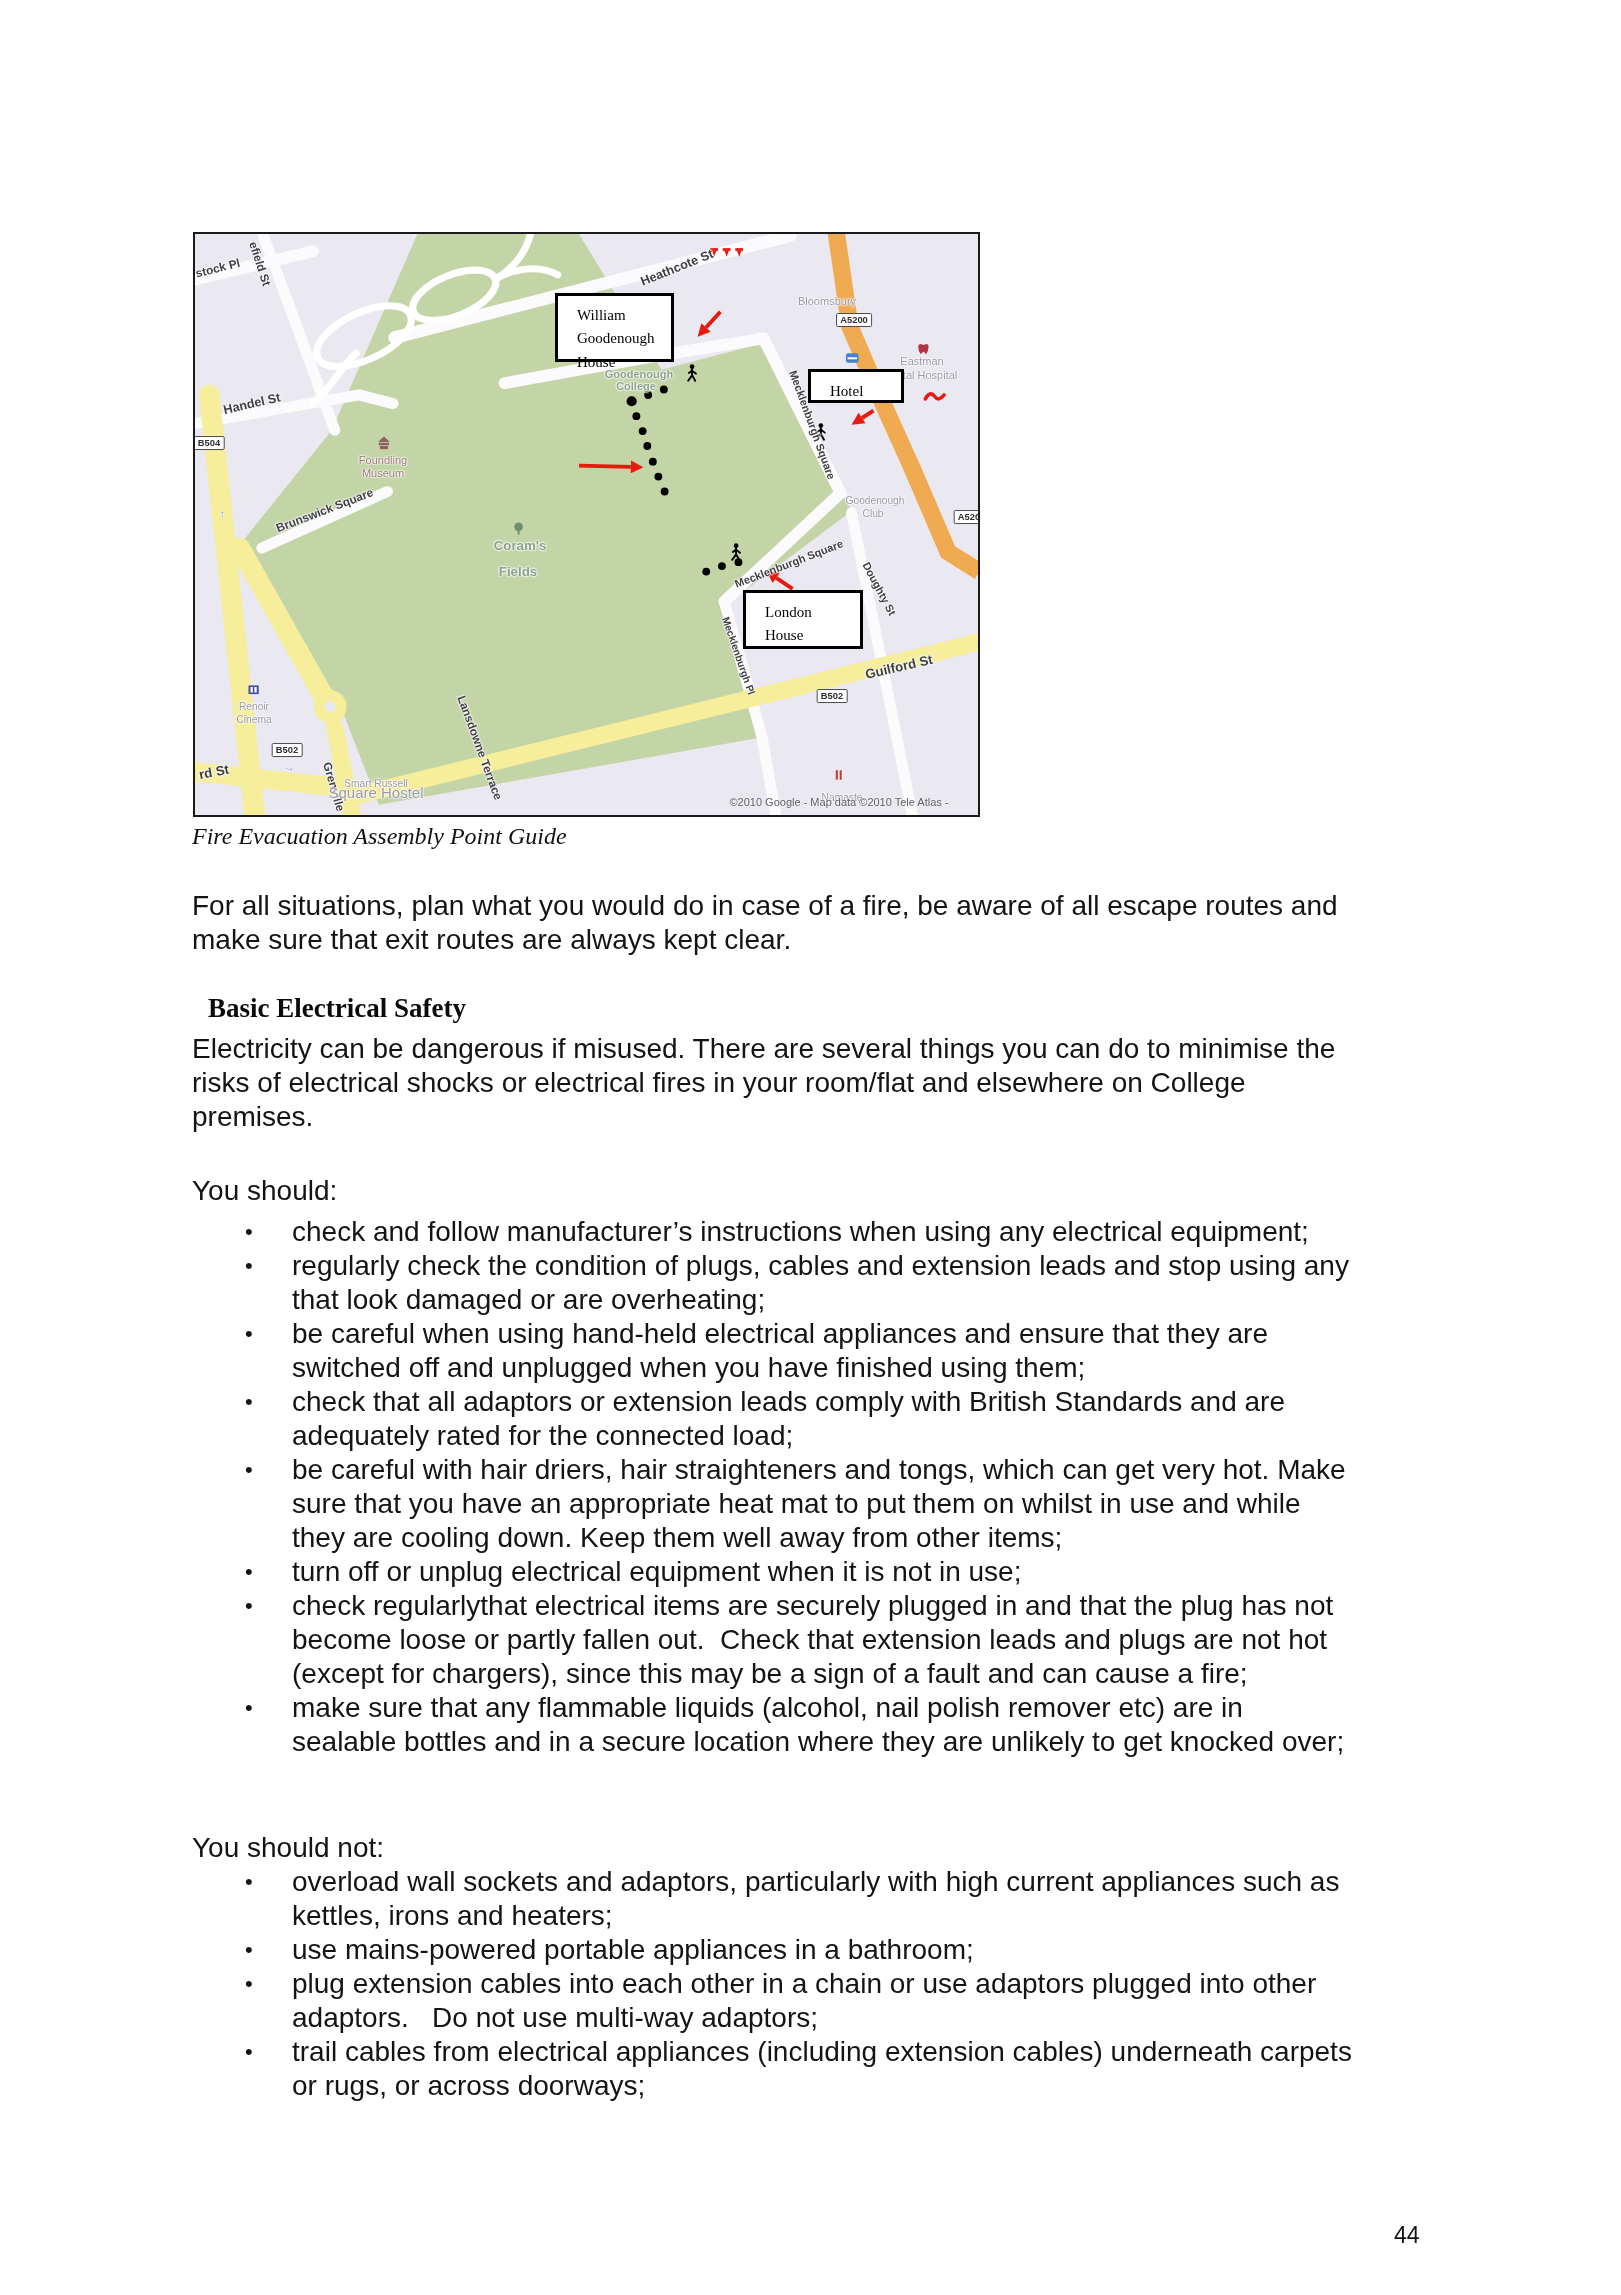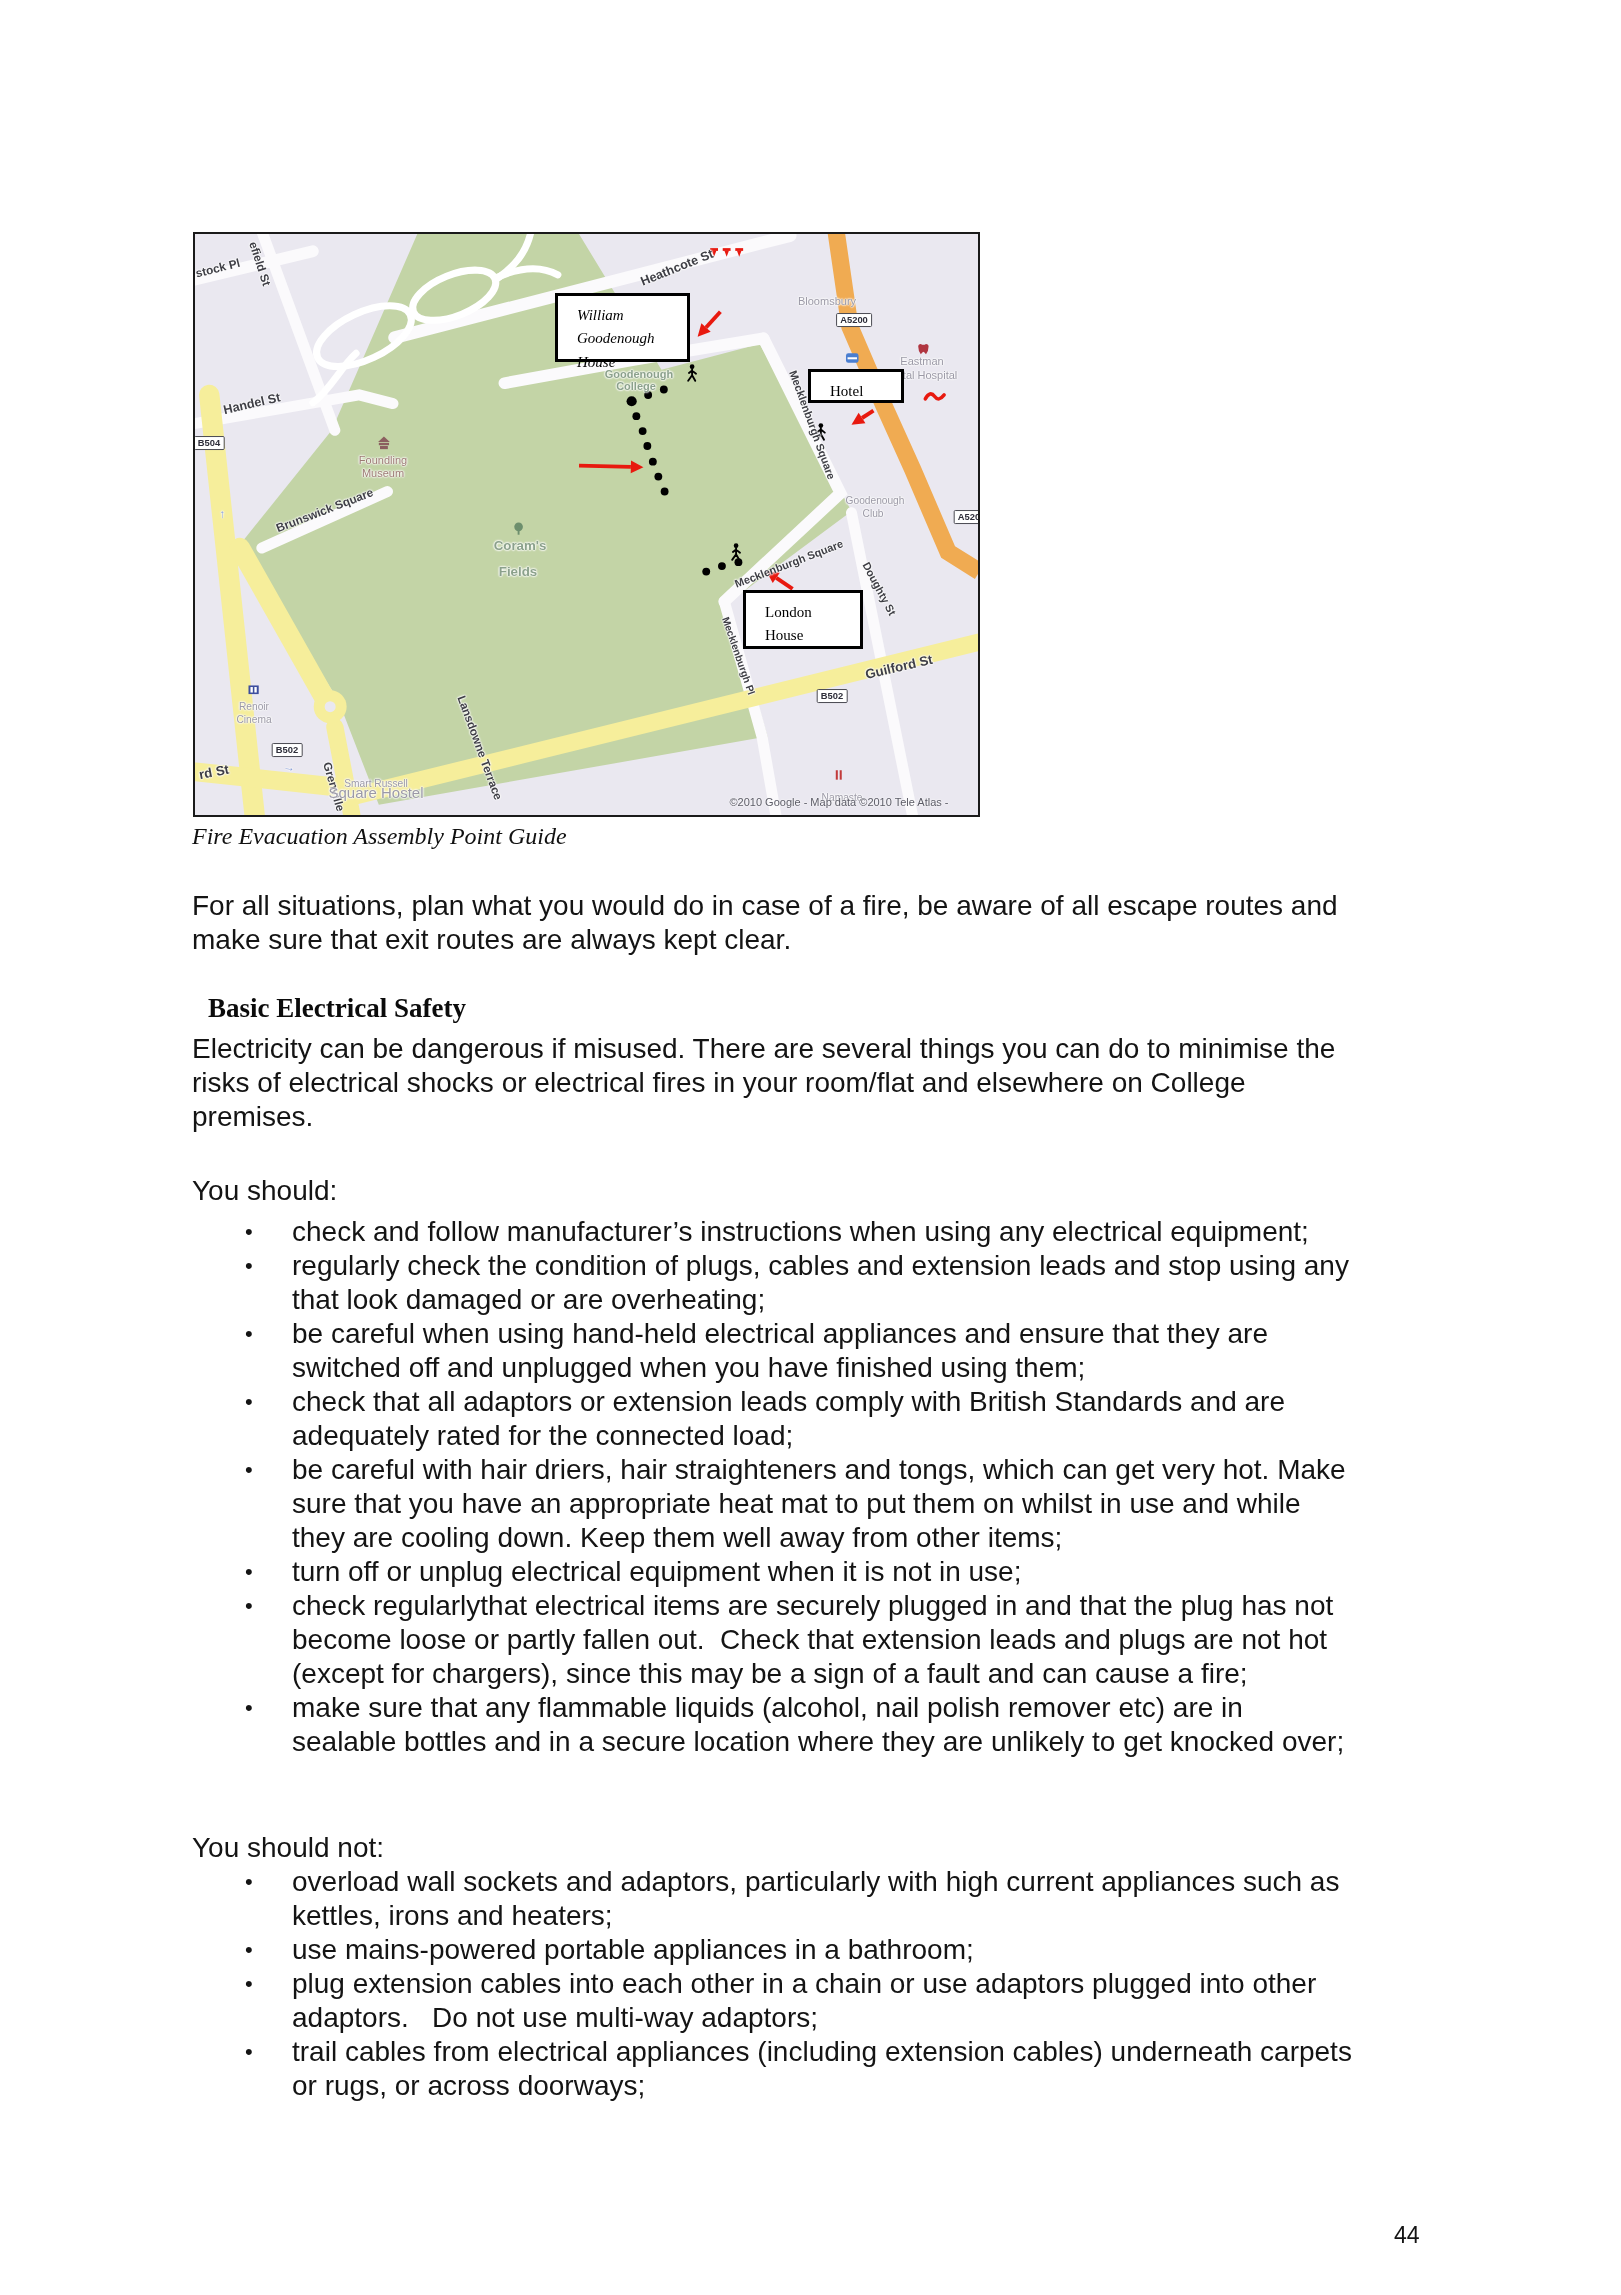--- a/index.html
+++ b/index.html
@@ -210,21 +210,21 @@
         <span class="maplabel area" style="left: 181px; top: 558px; font-size: 15px; transform: translate(-50%, -50%) rotate(0deg);">Square Hostel</span>
         <span class="maplabel area" style="left: 645px; top: 552px; font-size: 10.2px; transform: translate(-50%, -50%) rotate(0deg); margin-top: 36px;">Salaam</span>
         <span class="maplabel area" style="left: 647px; top: 564px; font-size: 10.2px; transform: translate(-50%, -50%) rotate(0deg);">Namaste</span>
         <span class="maplabel blue" style="left: 27.5px; top: 281px; font-size: 11.8px; transform: translate(-50%, -50%) rotate(0deg);">↑</span>
         <span class="maplabel blue" style="left: 94px; top: 534px; font-size: 11.8px; transform: translate(-50%, -50%) rotate(10deg);">→</span>
         <span class="badge" style="left: 659px; top: 86px;">A5200</span>
         <span class="badge" style="left: 14px; top: 209px;">B504</span>
         <span class="badge" style="left: 92px; top: 516px;">B502</span>
         <span class="badge" style="left: 637px; top: 462px;">B502</span>
         <span class="badge" style="left: 774px; top: 283px;">A520</span>
-        <div class="mapbox" style="left: 360px; top: 59px; width: 135px; height: 69px; font-style: italic;">
+        <div class="mapbox" style="left: 360px; top: 59px; width: 119px; height: 69px;">
           <div>William</div>
           <div>Goodenough</div>
           <div>House</div>
         </div>
         <div class="mapbox" style="left: 613px; top: 135px; width: 96px; height: 34px;">
           <div>Hotel</div>
         </div>
         <div class="mapbox" style="left: 548px; top: 356px; width: 120px; height: 59px;">
           <div>London</div>
           <div>House</div>

